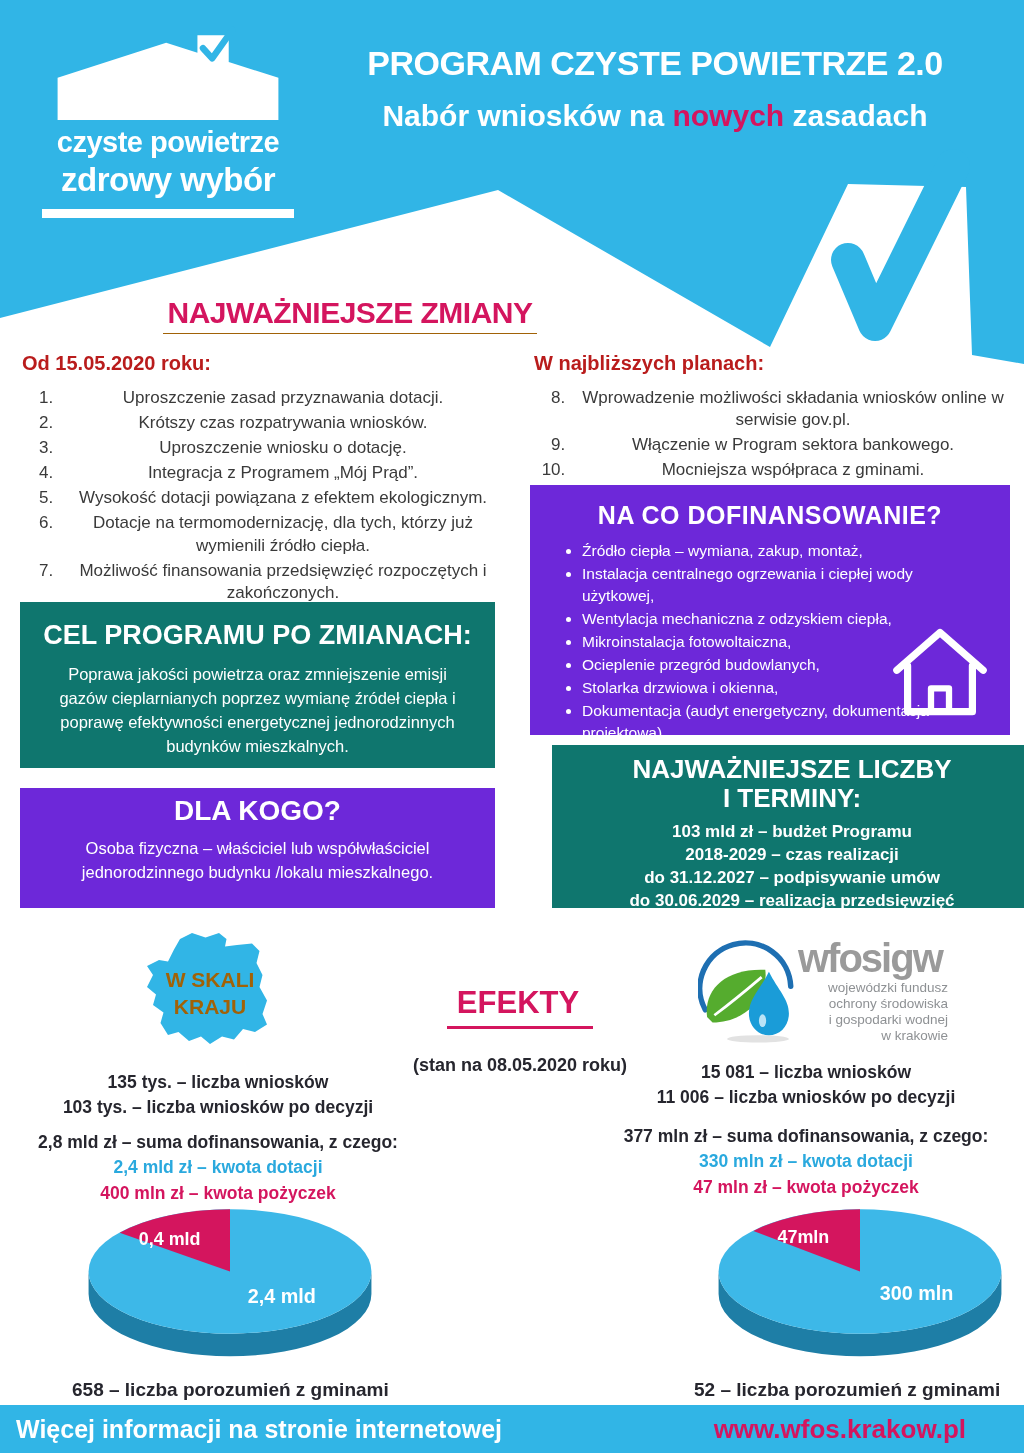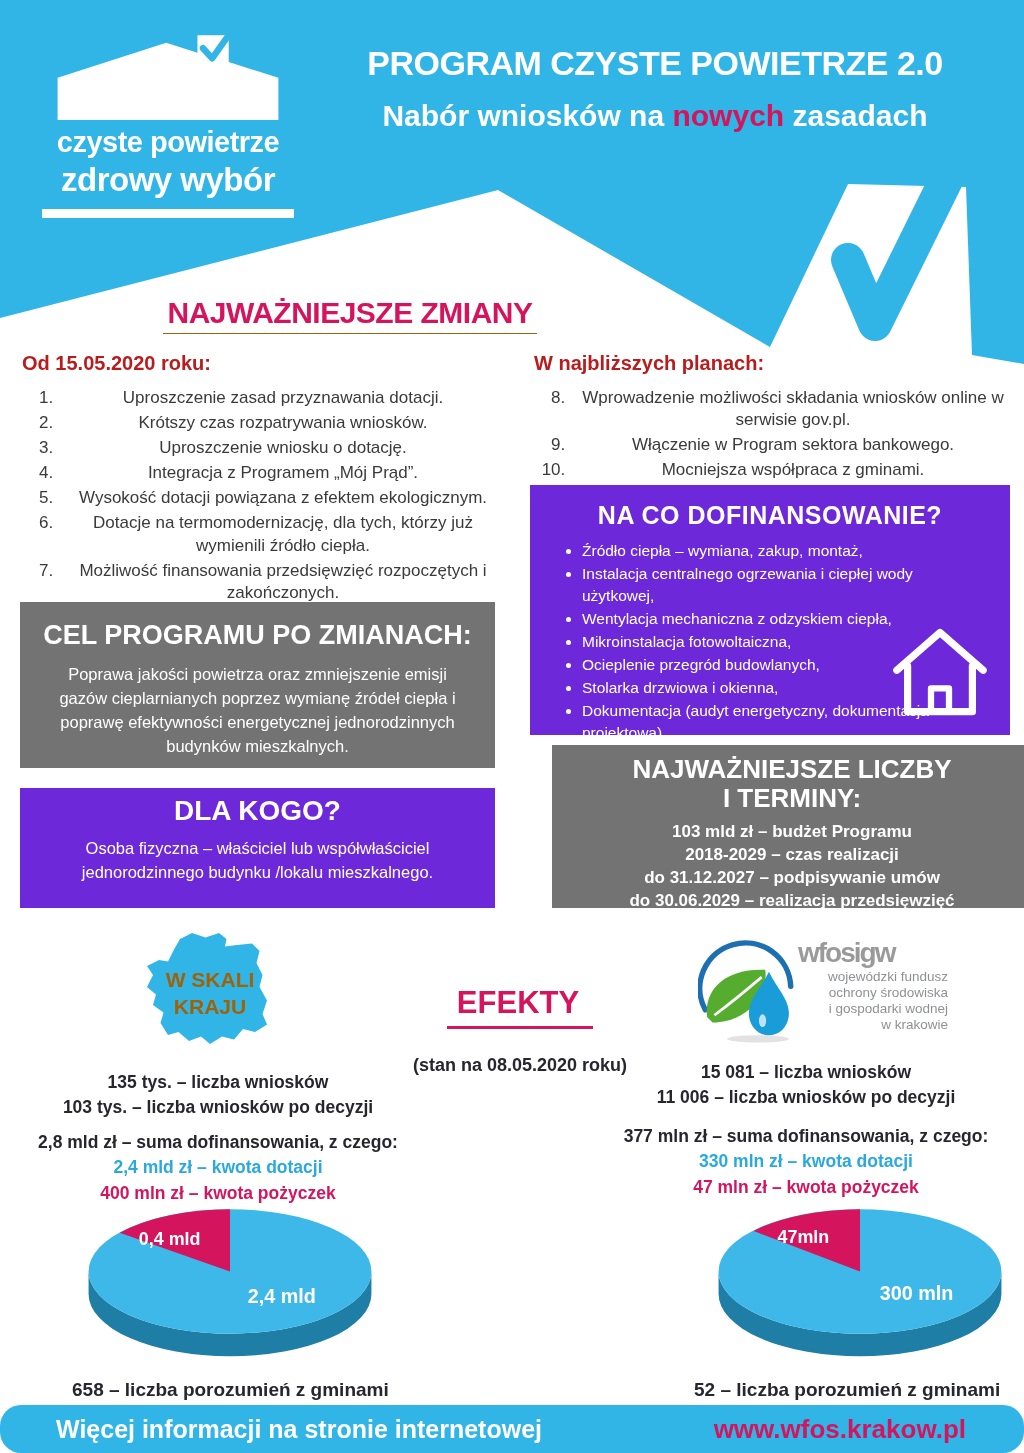--- a/index.html
+++ b/index.html
@@ -26,21 +26,21 @@
   .col-left{left:22px;width:482px;}
   .col-right{left:534px;width:478px;}
   .col h3{margin:0;color:#b91c1c;font-size:20px;font-weight:bold;}
   .col ol{margin:12px 0 0 0;padding-left:36px;font-size:17px;line-height:1.3;text-align:center;}
   .col ol li{margin:3px 0;padding-left:4px;}
 
   
   .box{position:absolute;color:#fff;}
   .box h2{margin:0;text-align:center;font-weight:bold;}
   .box-pink{background:#6d28d9;}
-  .box-blue{background:#737373;}
+  .box-blue{background:#0f766e;}
   .funding-box{left:530px;top:485px;width:480px;height:250px;padding:16px 22px;box-sizing:border-box;}
   .funding-box h2{font-size:25px;letter-spacing:0.5px;}
   .funding-box ul{margin:10px 0 0 0;padding-left:30px;font-size:15.5px;line-height:1.42;}
   .funding-box ul li{margin:1px 0;}
   .house-outline{position:absolute;right:16px;bottom:12px;}
   .goal-box{left:20px;top:602px;width:475px;height:166px;padding:18px 20px;box-sizing:border-box;}
   .goal-box h2{font-size:27px;}
   .goal-box p{margin:12px auto 0 auto;width:420px;text-align:center;font-size:16.5px;line-height:1.45;}
   .who-box{left:20px;top:788px;width:475px;height:120px;padding:7px 16px;box-sizing:border-box;}
   .who-box h2{font-size:28px;}
@@ -52,21 +52,21 @@
   
   .map-wrap{position:absolute;left:122px;top:930px;width:176px;height:138px;}
   .map-label{position:absolute;left:0;top:36px;width:100%;text-align:center;color:#a16207;
              font-size:21px;font-weight:bold;line-height:1.3;}
   .efekty-wrap{position:absolute;left:385px;top:985px;width:270px;text-align:center;}
   .efekty-wrap h2{margin:0;display:inline-block;color:#D4155E;font-size:31px;font-weight:bold;
                   border-bottom:3px solid #D4155E;padding:0 14px 5px 10px;}
   .efekty-status{margin:26px 0 0 0;color:#26262e;font-size:18px;font-weight:bold;}
   .wfos-block{position:absolute;left:698px;top:928px;width:250px;display:flex;}
   .wfos-text{flex:1;padding-top:12px;}
-  .wfos-name{font-size:28px;font-weight:bold;color:#9a9a9a;letter-spacing:-2px;line-height:0.9;}
+  .wfos-name{font-size:40px;font-weight:bold;color:#9a9a9a;letter-spacing:-2px;line-height:0.9;}
   .wfos-sub{margin-top:4px;text-align:right;color:#8e9194;font-size:13.5px;line-height:1.18;}
   .stats{position:absolute;text-align:center;color:#26262e;font-weight:bold;font-size:17.5px;line-height:1.45;}
   .stats-nat-top{left:0;top:1070px;width:436px;}
   .stats-nat-money{left:0;top:1130px;width:436px;}
   .stats-reg-top{left:588px;top:1060px;width:436px;}
   .stats-reg-money{left:588px;top:1124px;width:436px;}
   .t-blue{color:#2AA9DE;}
   .t-pink{color:#D4155E;}
 
   
@@ -74,21 +74,21 @@
   .pie-left{left:60px;}
   .pie-right{left:690px;}
   .pie-caption{position:absolute;top:1360px;color:#26262e;font-size:19px;font-weight:bold;}
   .cap-left{left:72px;}
   .cap-right{left:694px;}
   .pie text{font-family:"Liberation Sans",sans-serif;font-weight:bold;fill:#ffffff;}
 
   
   .footer{position:absolute;left:0;top:1405px;width:1024px;height:48px;background:#31B5E6;
           display:flex;align-items:center;justify-content:space-between;
-          padding:0 58px 0 56px;box-sizing:border-box;border-radius:21px;}
+          padding:0 58px 0 16px;box-sizing:border-box;}
   .footer .info{color:#fff;font-size:25px;font-weight:bold;}
   .footer .url{color:#D4155E;font-size:26px;font-weight:bold;}
 </style>
 </head>
 <body>
 
 <div class="page">
 
   <svg class="header-svg" width="1024" height="400" viewBox="0 0 1024 400">
     <polygon fill="#31B5E6" points="0,0 1024,0 1024,364 972,355 966,187 848,184 770,347 498,190 0,318"></polygon>

